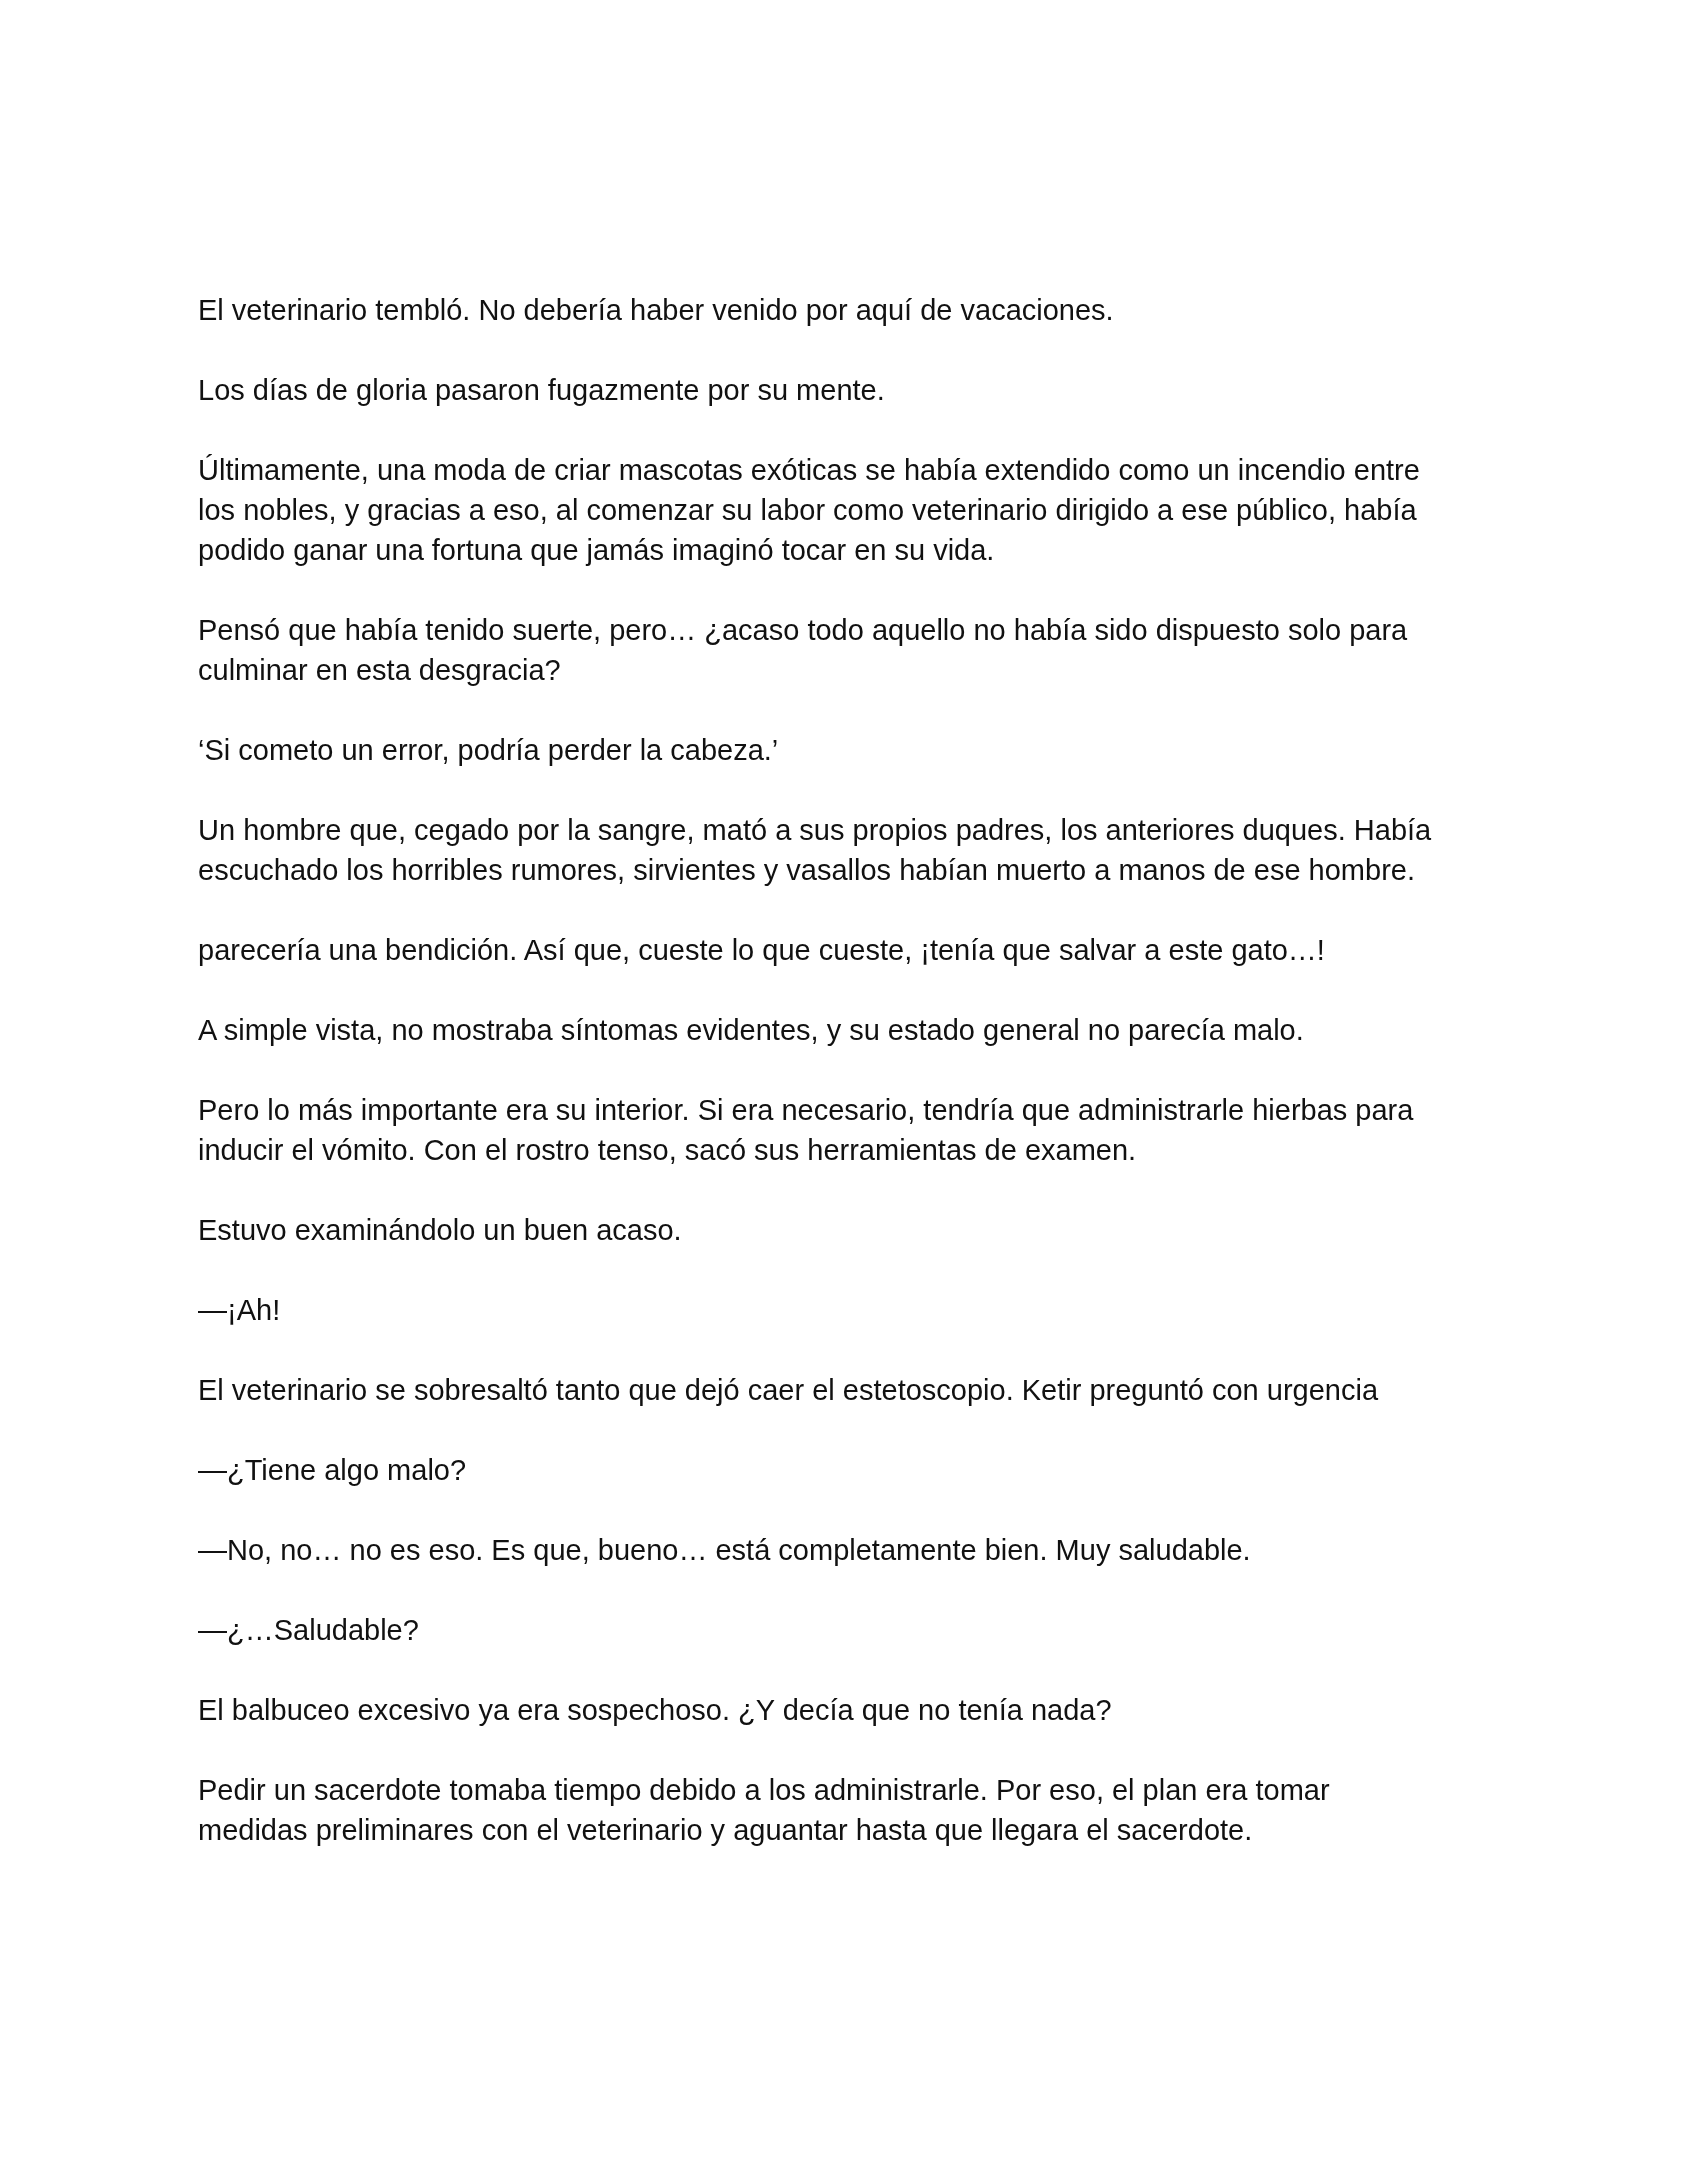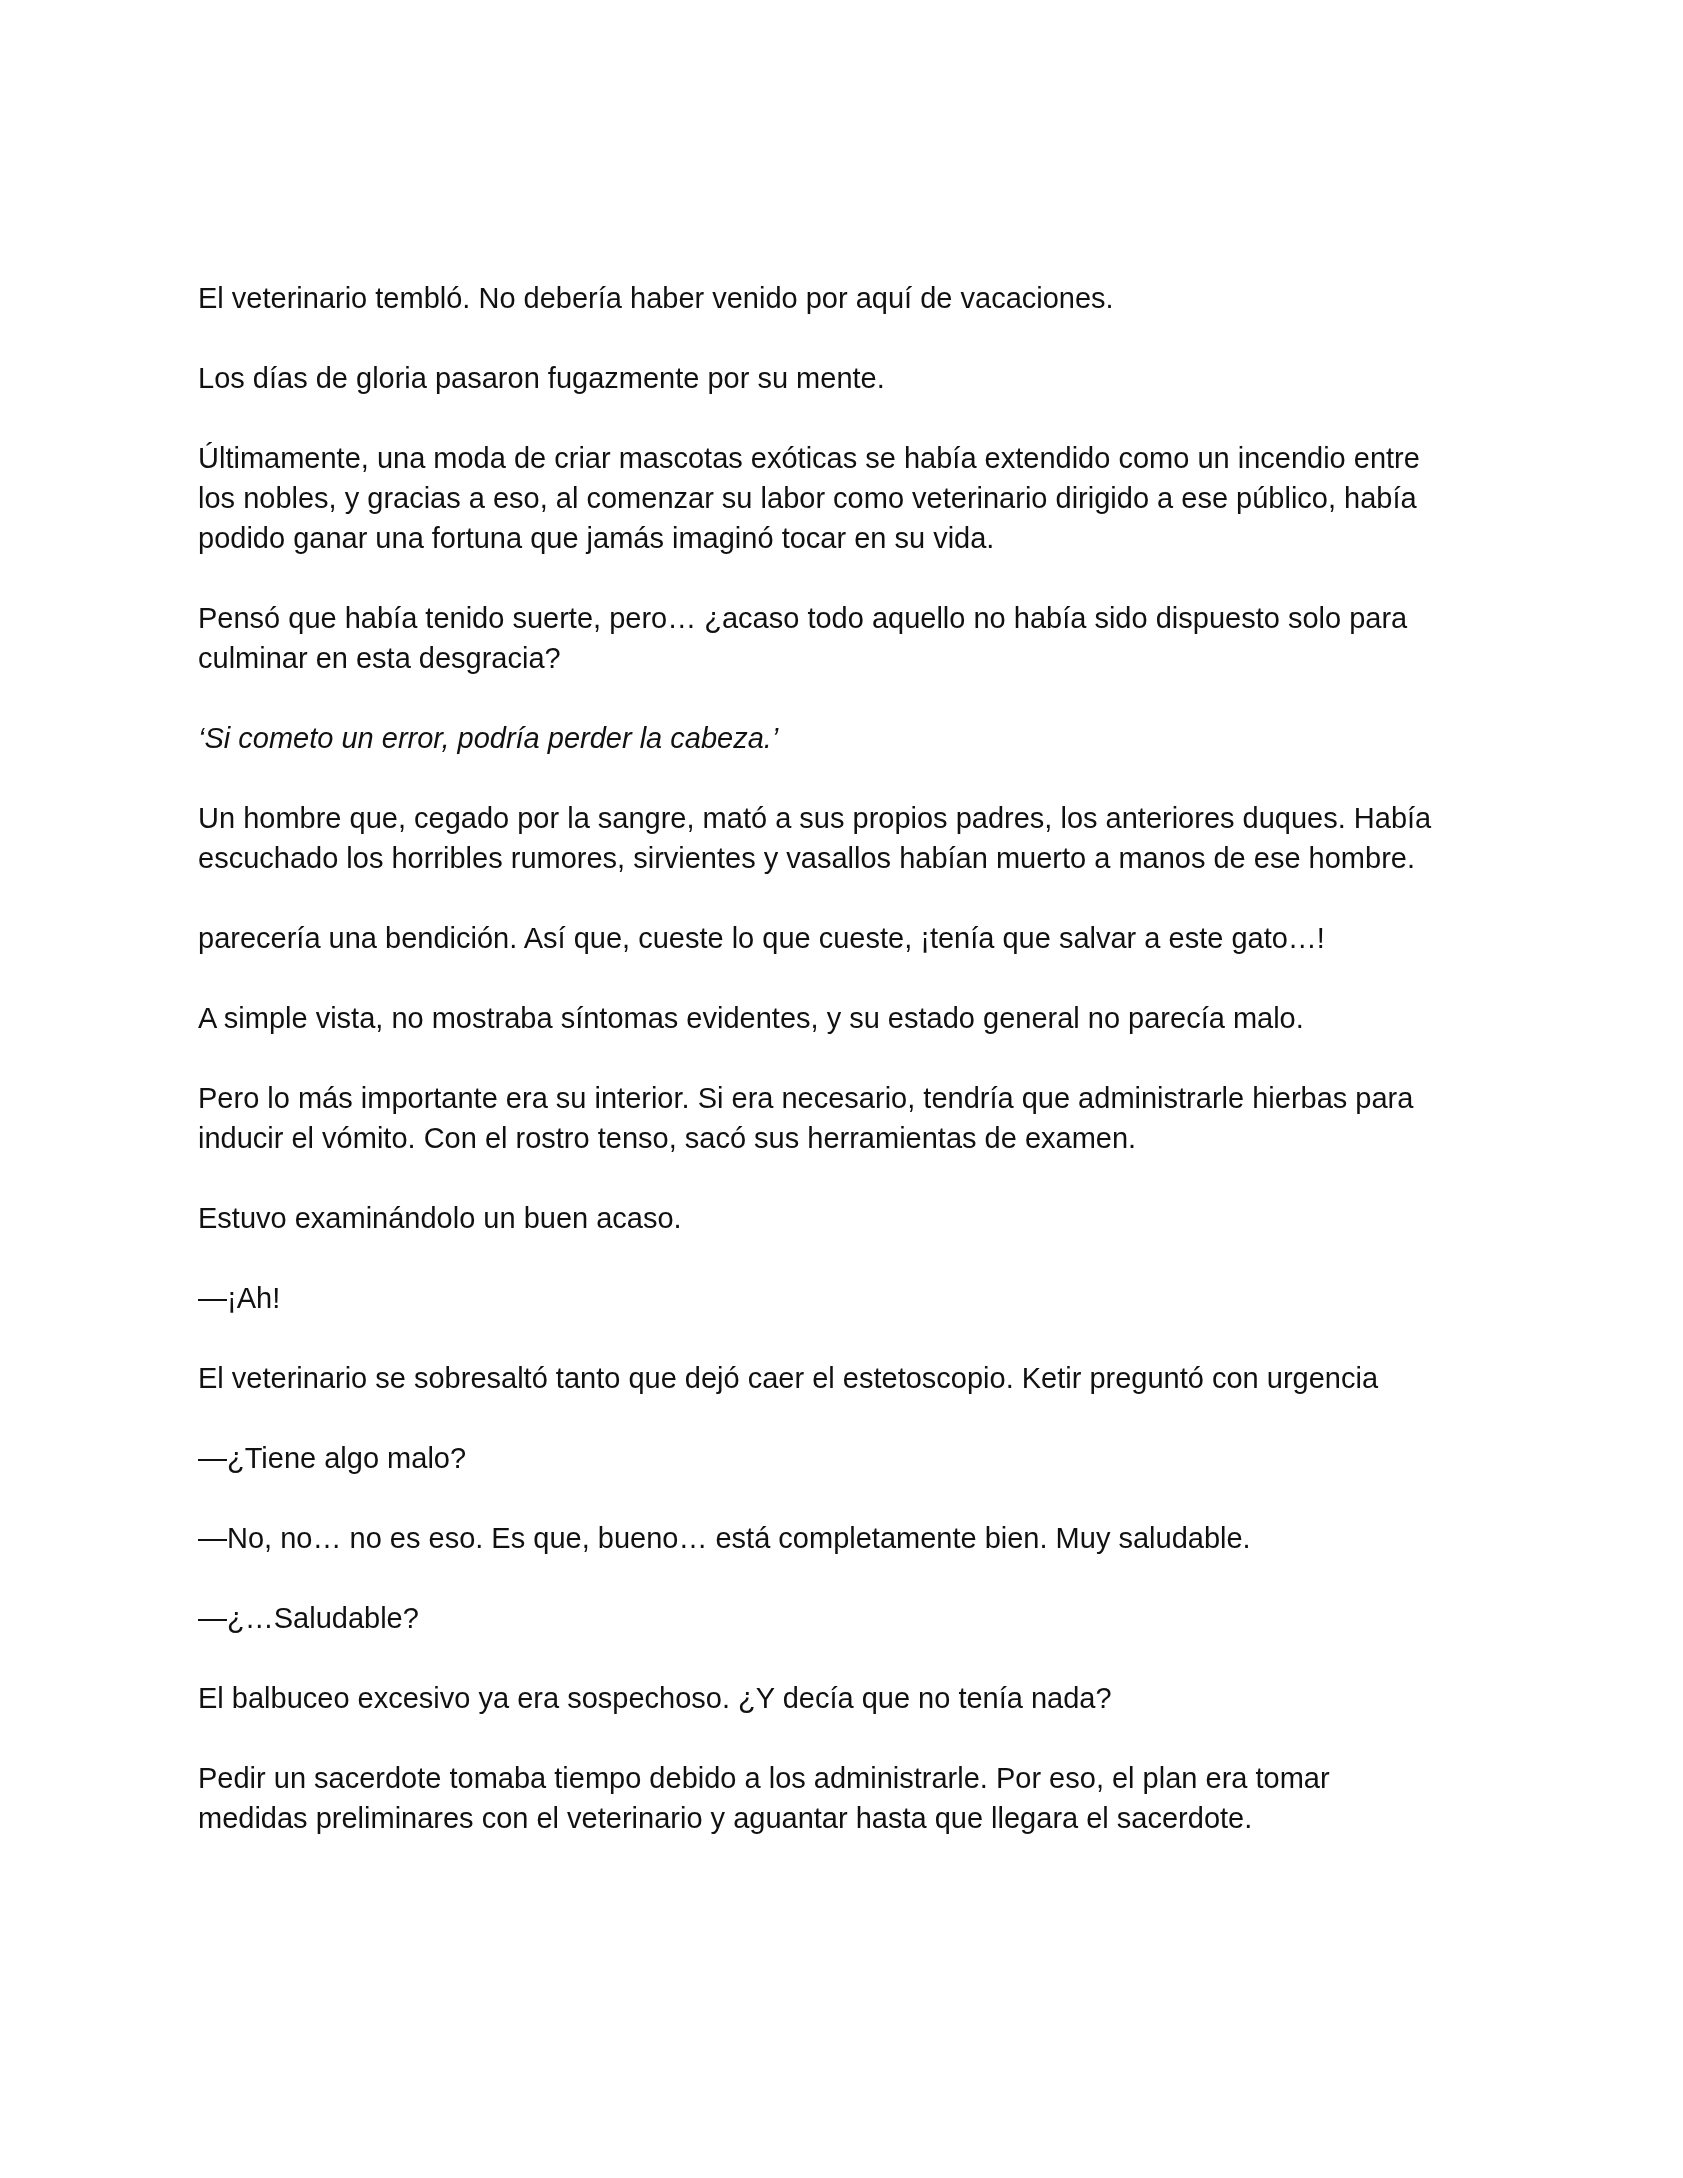--- a/index.html
+++ b/index.html
@@ -17,28 +17,27 @@
       position: absolute;
       left: 198px;
       top: 274px;
       width: 1307px;
       font-family: "Liberation Sans", sans-serif;
       font-size: 29px;
       line-height: 40px;
       color: #111111;
     }
     .para {
-      margin: 4px 0 40px 0;
+      margin: 16px 0 40px 0;
       white-space: nowrap;
     }
     .para .line {
       display: block;
     }
     .para.italic {
-      font-style: italic;
     }
   </style>
 </head>
 <body>
 
 <div class="page">
   <p class="para">
     <span class="line">El veterinario tembló. No debería haber venido por aquí de vacaciones.</span>
   </p>
   <p class="para">

